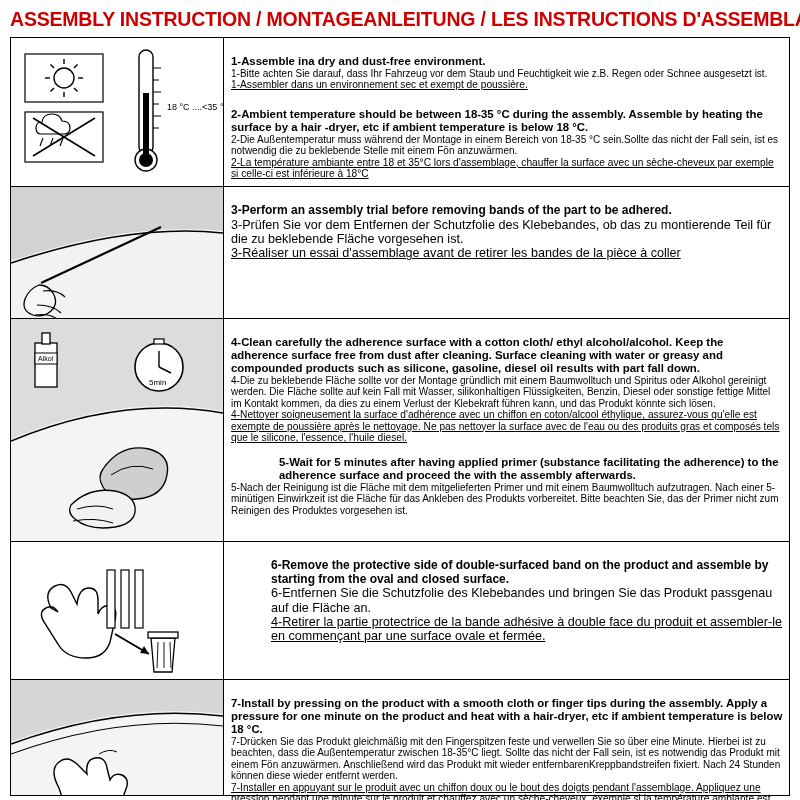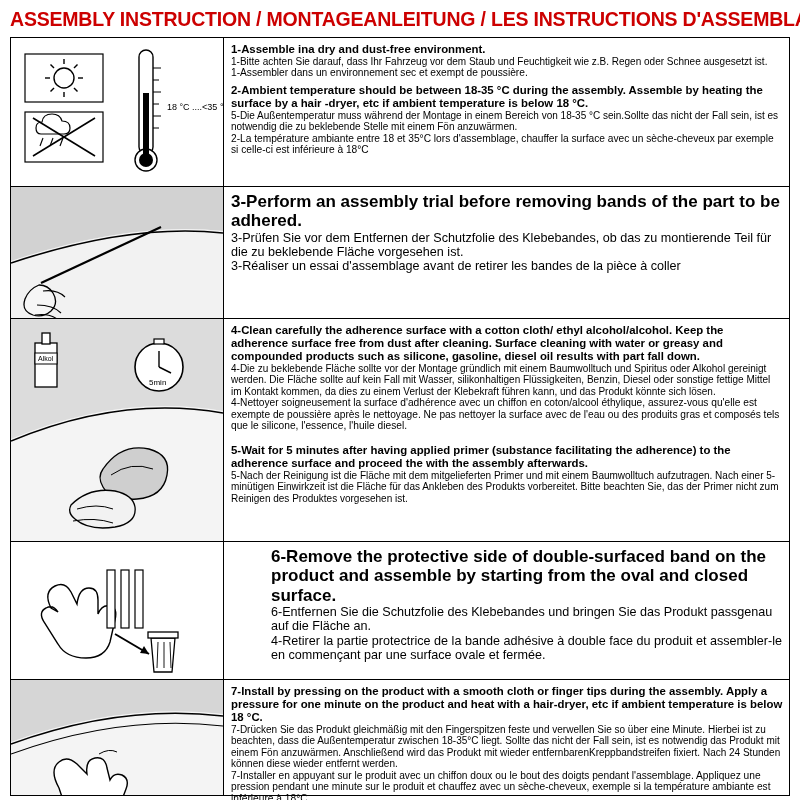--- a/index.html
+++ b/index.html
@@ -54,31 +54,33 @@
     padding: 5px 6px 5px 7px;
     box-sizing: border-box;
   }
   .ln {
     margin: 0;
     line-height: 1.14;
   }
   .en-b {
     font-weight: bold;
     font-size: 11.4px;
+    margin-top: 12px;
   }
   .de {
     font-size: 10px;
   }
   .fr {
     font-size: 10.2px;
-  }
-  .big .en-b { font-size: 17px; }
+    text-decoration: underline;
+  }
+  .big .en-b { font-size: 12px; }
   .big .de, .big .fr { font-size: 12.6px; }
   .gap { height: 5px; }
-  .sub { margin-top: 7px; }
+  .sub { margin-top: 7px; margin-left: 48px; }
 
   
   .illus { position: absolute; inset: 0; }
 
   .footer {
     position: relative;
     height: 34px;
   }
   svg { display: block; }
 </style>
@@ -134,21 +136,21 @@
           </g>
           <text x="156" y="72" font-family="Liberation Sans, sans-serif" font-size="9" fill="#000">18 °C ....&lt;35 °C</text>
         </svg>
       </div>
       <div class="cell-txt">
         <p class="ln en-b">1-Assemble ina dry and dust-free environment.</p>
         <p class="ln de">1-Bitte achten Sie darauf, dass Ihr Fahrzeug vor dem Staub und Feuchtigkeit wie z.B. Regen oder Schnee ausgesetzt ist.</p>
         <p class="ln fr">1-Assembler dans un environnement sec et exempt de poussière.</p>
         <div class="gap"></div>
         <p class="ln en-b">2-Ambient temperature should be between 18-35 °C  during the assembly. Assemble by heating the surface by a hair -dryer, etc if ambient temperature is below 18 °C.</p>
-        <p class="ln de">5-Die Außentemperatur muss während der Montage in einem Bereich von 18-35 °C  sein.Sollte das nicht der Fall sein, ist es notwendig die zu beklebende Stelle mit einem Fön anzuwärmen.</p>
+        <p class="ln de">2-Die Außentemperatur muss während der Montage in einem Bereich von 18-35 °C  sein.Sollte das nicht der Fall sein, ist es notwendig die zu beklebende Stelle mit einem Fön anzuwärmen.</p>
         <p class="ln fr">2-La température ambiante entre 18 et 35°C lors d'assemblage, chauffer la surface avec un sèche-cheveux par exemple si celle-ci est inférieure à 18°C</p>
       </div>
     </div>
 
     <div class="row" style="height:131px;">
       <div class="cell-img">
         <svg class="illus" viewBox="0 0 212 131">
           <rect x="0" y="0" width="212" height="131" fill="#e8e8e8"></rect>
           <path d="M0 0 H212 V44 Q120 34 0 74 Z" fill="#d2d2d2"></path>
           <path d="M0 74 Q120 34 212 44 V131 H0 Z" fill="#f2f2f2"></path>

